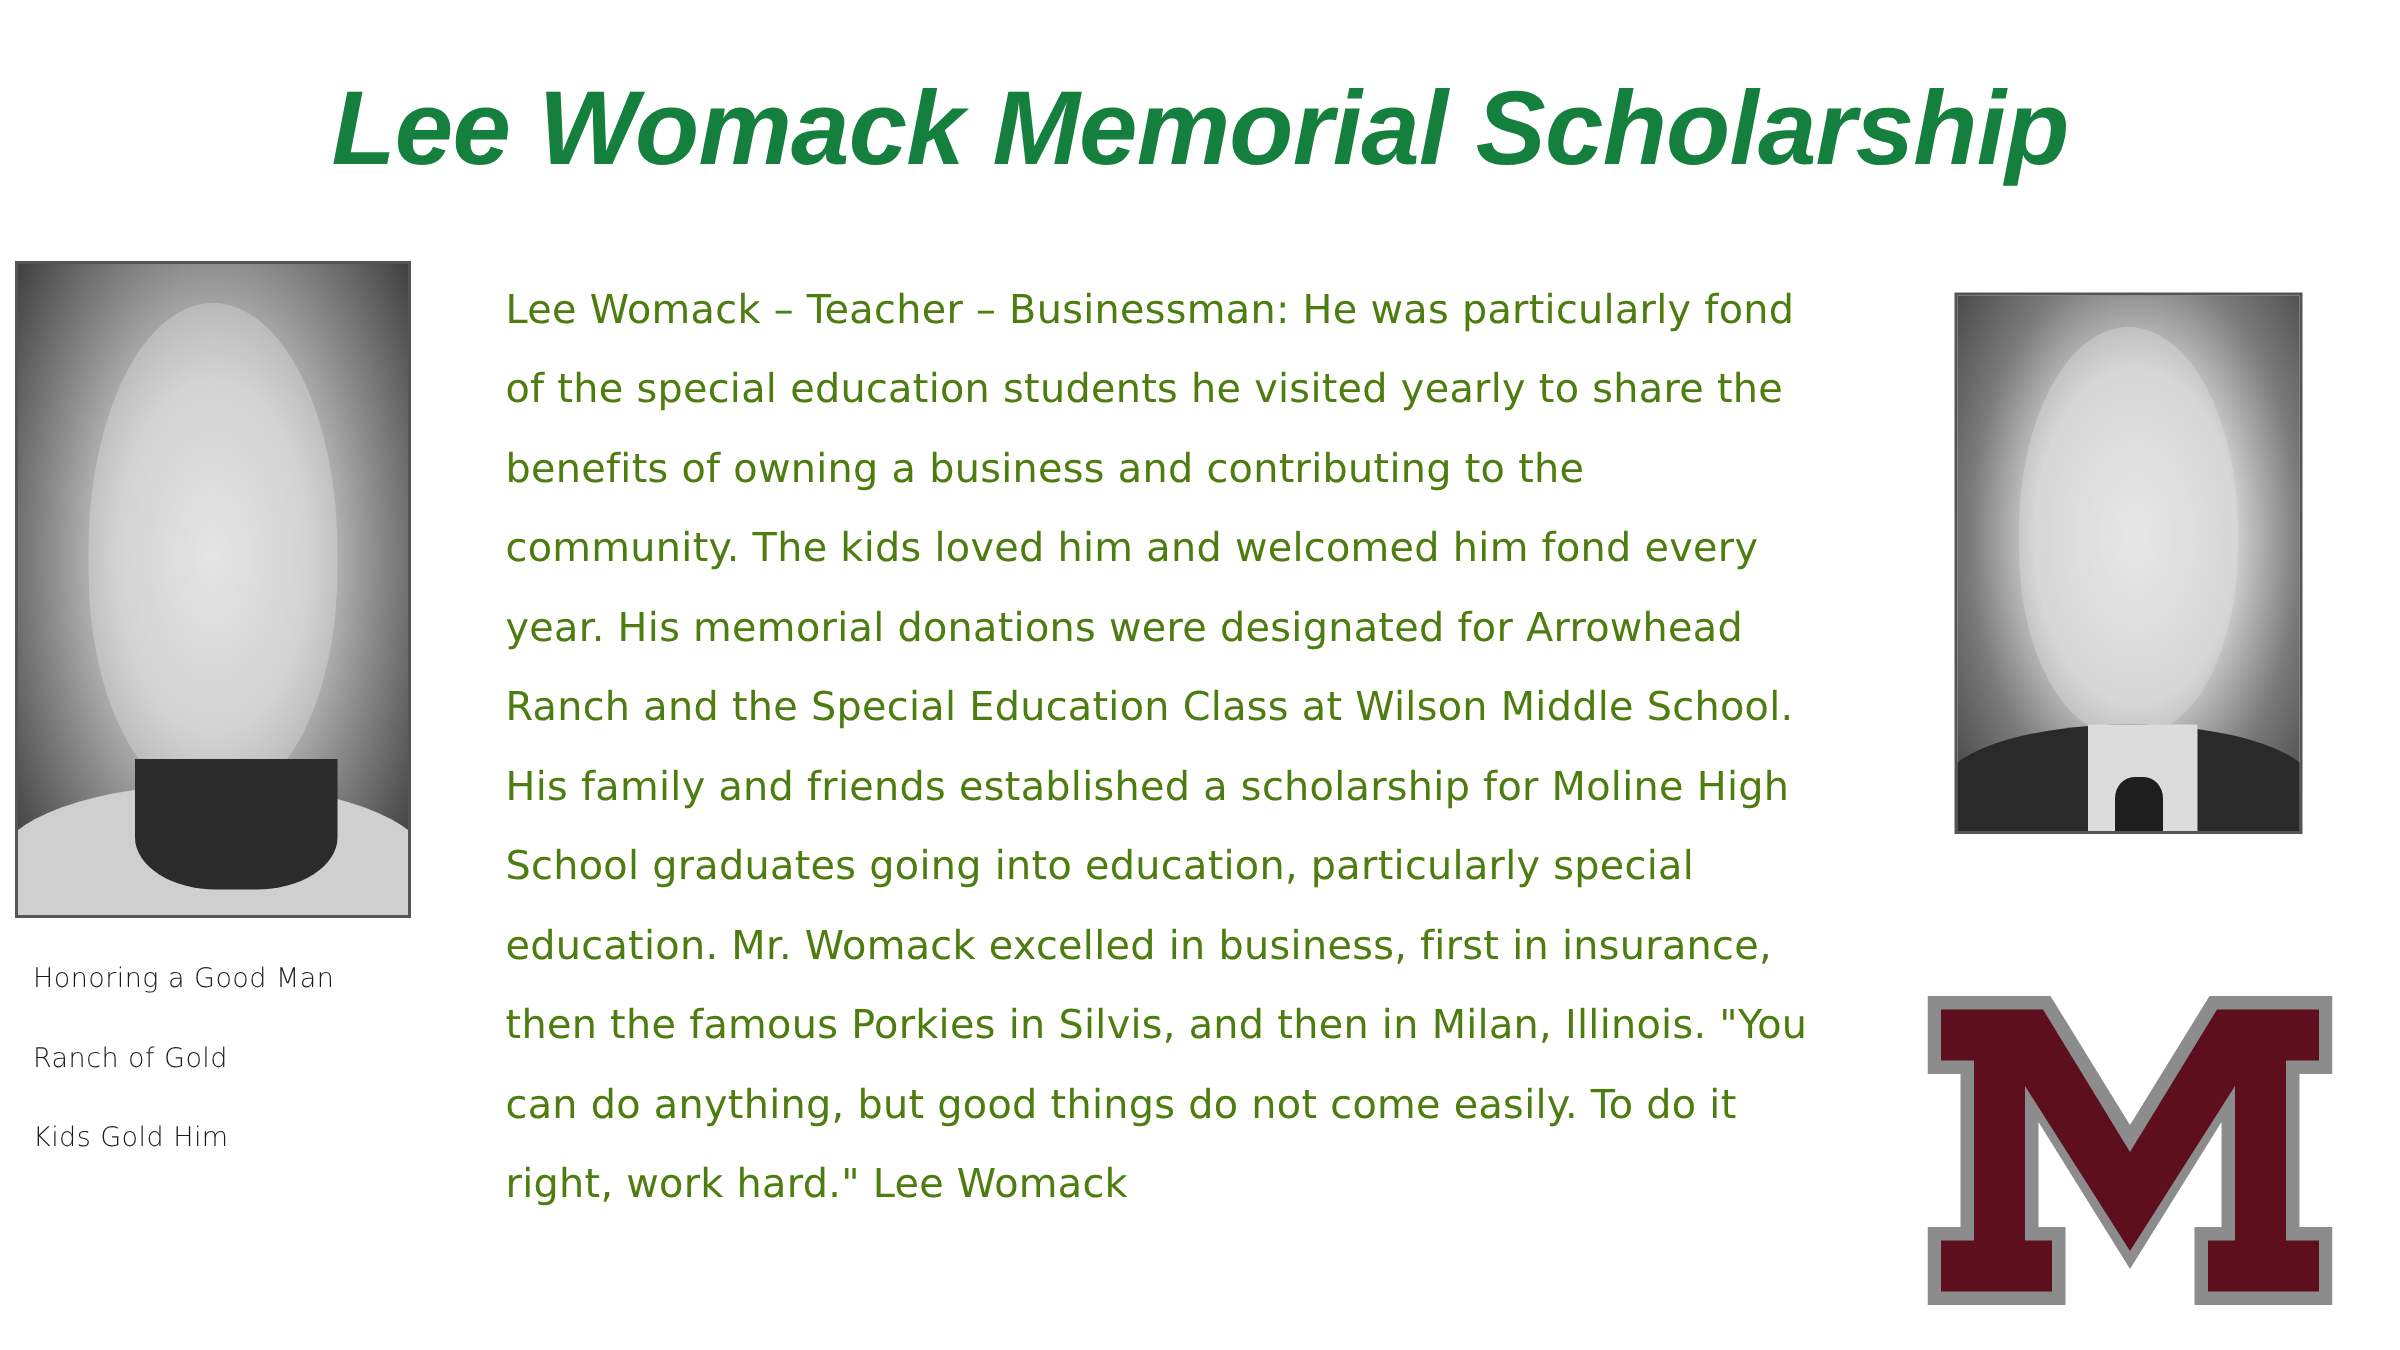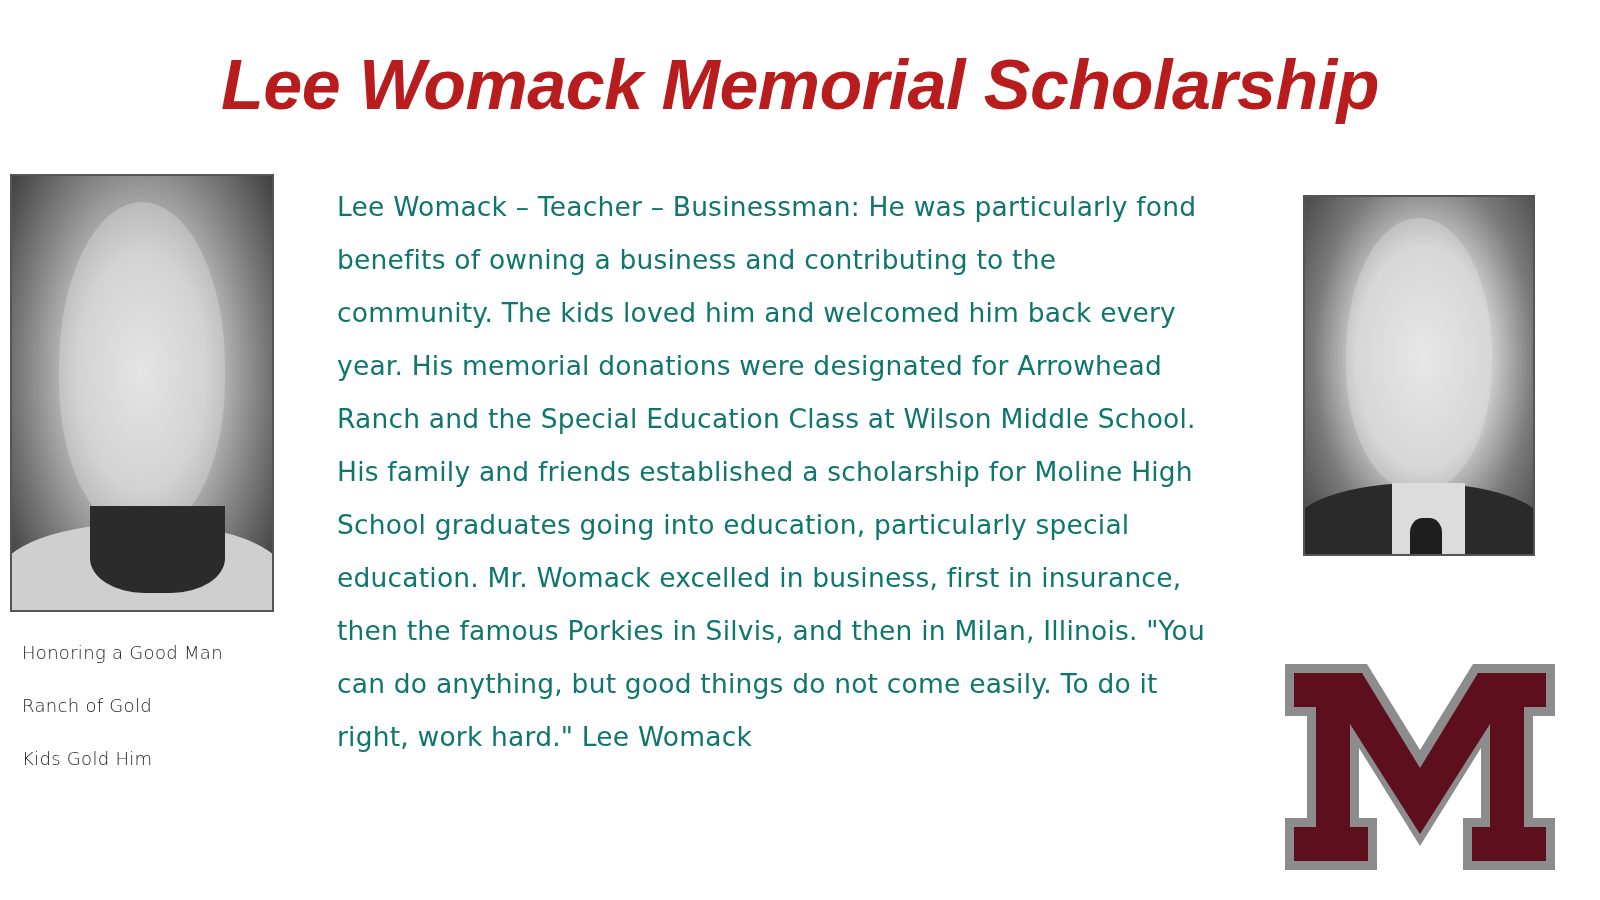--- a/index.html
+++ b/index.html
@@ -4,21 +4,21 @@
 <style>
   html, body { margin: 0; padding: 0; }
   body {
     width: 1600px; height: 900px; position: relative; overflow: hidden;
     background: #ffffff; color: #1a1a1a;
     font-family: "DejaVu Sans", sans-serif;
   }
   .title {
     position: absolute; left: 0; width: 1600px; top: 40px; text-align: center;
     font-family: "Liberation Sans", sans-serif; font-weight: bold; font-style: italic;
-    font-size: 70px; color: #b91c1c; letter-spacing: -0.5px; line-height: 90px;
+    font-size: 70px; color: #15803d; letter-spacing: -0.5px; line-height: 90px;
   }
   .photo {
     position: absolute; border: 2px solid #555;
     background: radial-gradient(ellipse at 50% 45%, #e4e4e4 0%, #c9c9c9 35%, #8a8a8a 60%, #2b2b2b 100%);
     overflow: hidden;
   }
   .photo.left { left: 10px; top: 174px; width: 260px; height: 434px; }
   .photo.right { left: 1303px; top: 195px; width: 228px; height: 357px;
     background: radial-gradient(ellipse at 52% 45%, #e8e8e8 0%, #cfcfcf 40%, #7a7a7a 66%, #3a3a3a 100%); }
   .photo .face-hint { position: absolute; left: 18%; right: 18%; top: 6%; bottom: 18%;
@@ -32,21 +32,21 @@
     background: #dcdcdc; }
   .photo.right .tie { position: absolute; left: 46%; width: 14%; bottom: 0; height: 10%;
     background: #1e1e1e; border-radius: 40% 40% 0 0; }
 
   .captions { position: absolute; left: 22px; top: 626px; }
   .caption-line { font-size: 18px; line-height: 53px; color: #1a1a1a; white-space: nowrap;
     letter-spacing: 0.3px; font-family: "DejaVu Sans", sans-serif; font-weight: 300; }
 
   .body-text {
     position: absolute; left: 337px; top: 180px; width: 910px;
-    font-size: 26.5px; line-height: 53px; color: #0f766e; letter-spacing: 0.2px;
+    font-size: 26.5px; line-height: 53px; color: #4d7c0f; letter-spacing: 0.2px;
   }
   .body-line { display: block; white-space: nowrap; }
 
   .logo { position: absolute; left: 1285px; top: 664px; width: 270px; height: 206px; }
 </style>
 </head>
 <body>
 
 <div class="title">Lee Womack Memorial Scholarship</div>
 
@@ -57,22 +57,23 @@
 </div>
 
 <div class="captions">
   <div class="caption-line">Honoring a Good Man</div>
   <div class="caption-line">Ranch of Gold</div>
   <div class="caption-line">Kids Gold Him</div>
 </div>
 
 <div class="body-text">
   <span class="body-line">Lee Womack – Teacher – Businessman: He was particularly fond</span>
+  <span class="body-line">of the special education students he visited yearly to share the</span>
   <span class="body-line">benefits of owning a business and contributing to the</span>
-  <span class="body-line">community. The kids loved him and welcomed him back every</span>
+  <span class="body-line">community. The kids loved him and welcomed him fond every</span>
   <span class="body-line">year. His memorial donations were designated for Arrowhead</span>
   <span class="body-line">Ranch and the Special Education Class at Wilson Middle School.</span>
   <span class="body-line">His family and friends established a scholarship for Moline High</span>
   <span class="body-line">School graduates going into education, particularly special</span>
   <span class="body-line">education. Mr. Womack excelled in business, first in insurance,</span>
   <span class="body-line">then the famous Porkies in Silvis, and then in Milan, Illinois. "You</span>
   <span class="body-line">can do anything, but good things do not come easily. To do it</span>
   <span class="body-line">right, work hard." Lee Womack</span>
 </div>
 

